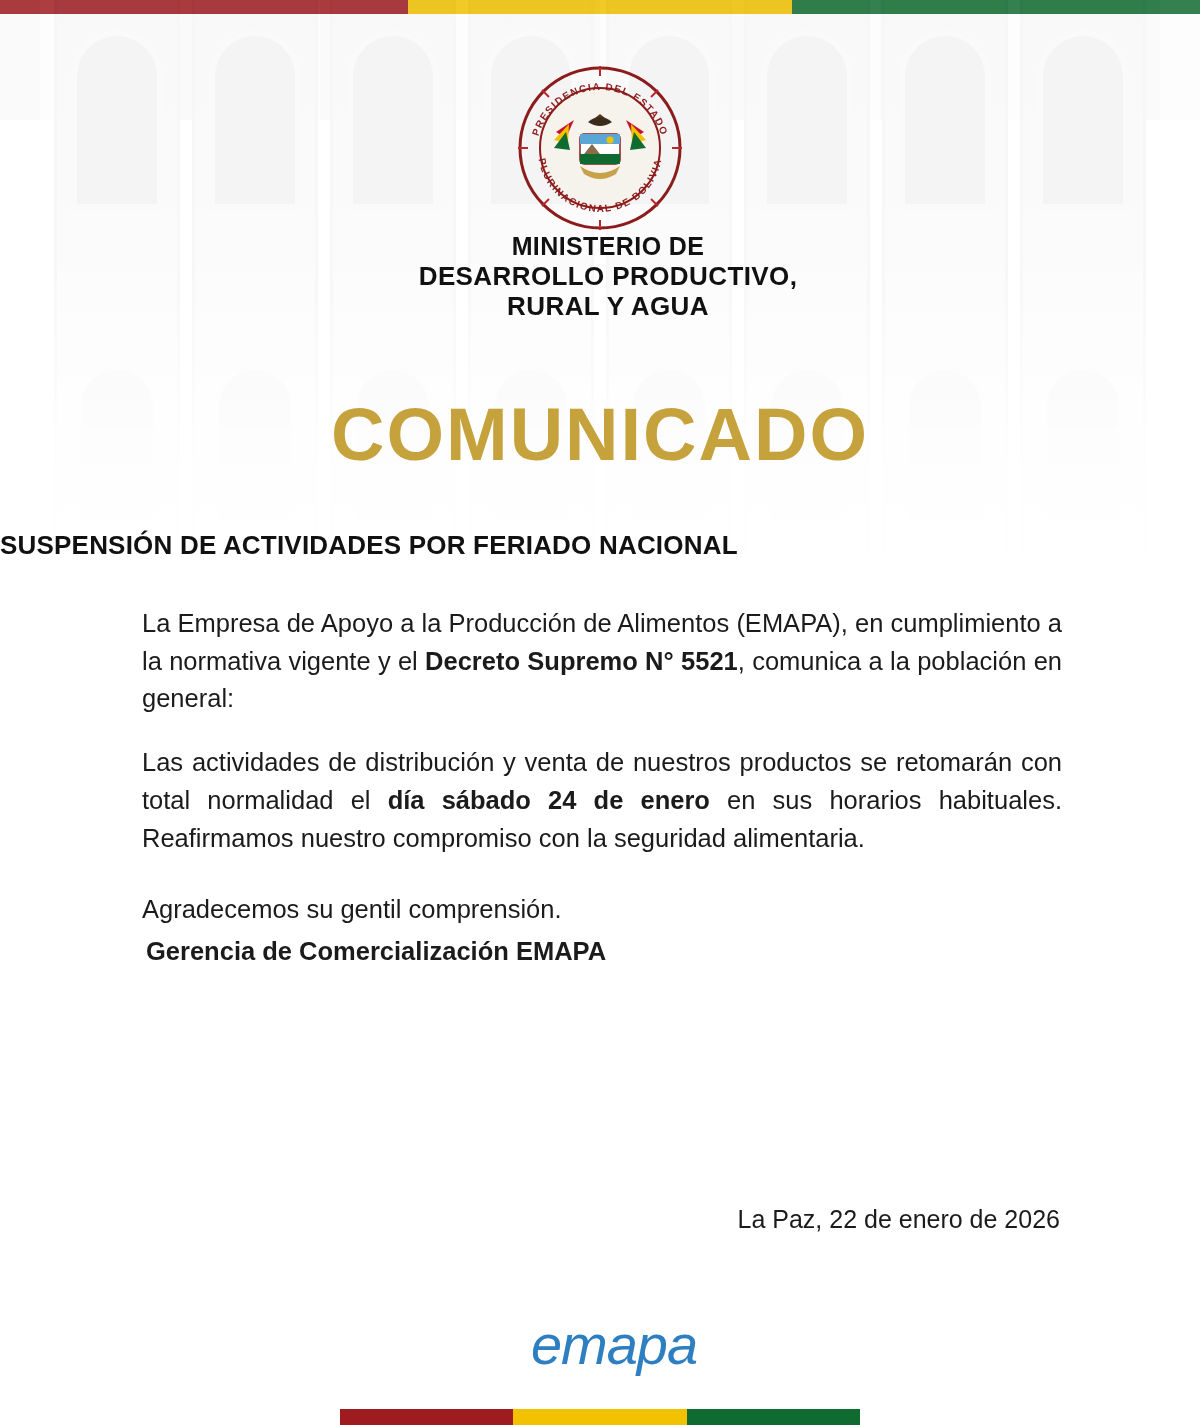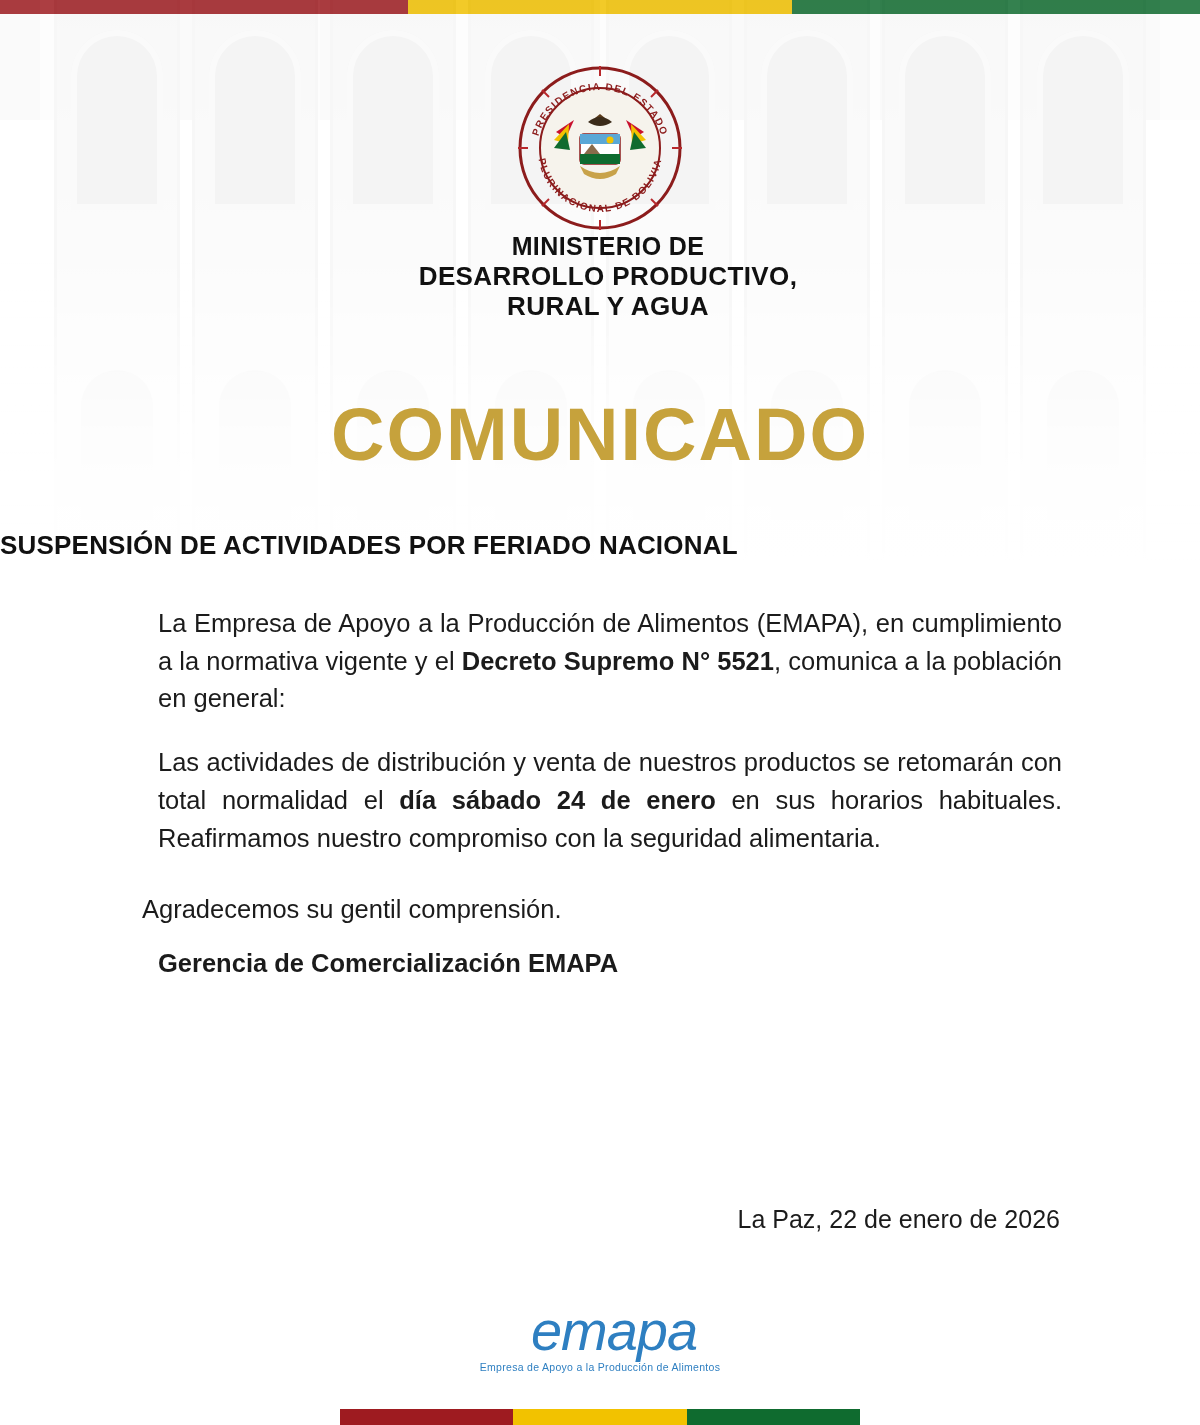--- a/index.html
+++ b/index.html
@@ -178,28 +178,28 @@
   .body-copy {
     position: absolute;
     top: 605px;
     left: 142px;
     width: 920px;
     font-size: 25.5px;
     line-height: 1.48;
     color: #1b1b1b;
   }
   .body-copy p {
-    margin: 0 0 26px 16px;
+    margin: 0 0 26px 0;
     text-align: justify;
   }
   .body-copy p.last { margin-bottom: 0; }
   .body-copy b { font-weight: bold; }
   .closing { margin-top: 34px; }
   .closing .line1 { margin: 0 0 2px 0; }
-  .closing .line2 { margin: 16px; font-weight: bold; }
+  .closing .line2 { margin: 4px; font-weight: bold; }
 
   .place-date {
     position: absolute;
     top: 1205px;
     right: 140px;
     font-size: 25px;
     color: #1b1b1b;
   }
 
   
@@ -318,20 +318,19 @@
   <div class="closing">
     <p class="line1">Agradecemos su gentil comprensión.</p>
     <p class="line2">Gerencia de Comercialización EMAPA</p>
   </div>
 </div>
 
 <div class="place-date">La Paz, 22 de enero de 2026</div>
 
 <div class="emapa">
   <div class="word">emapa</div>
-  <div class="tag">Empresa de Apoyo a la Producción de Alimentos</div>
 </div>
 
 <div class="tricolor bottom">
   <div class="seg red"></div>
   <div class="seg yellow"></div>
   <div class="seg green"></div>
 </div>
 
 </body></html>

